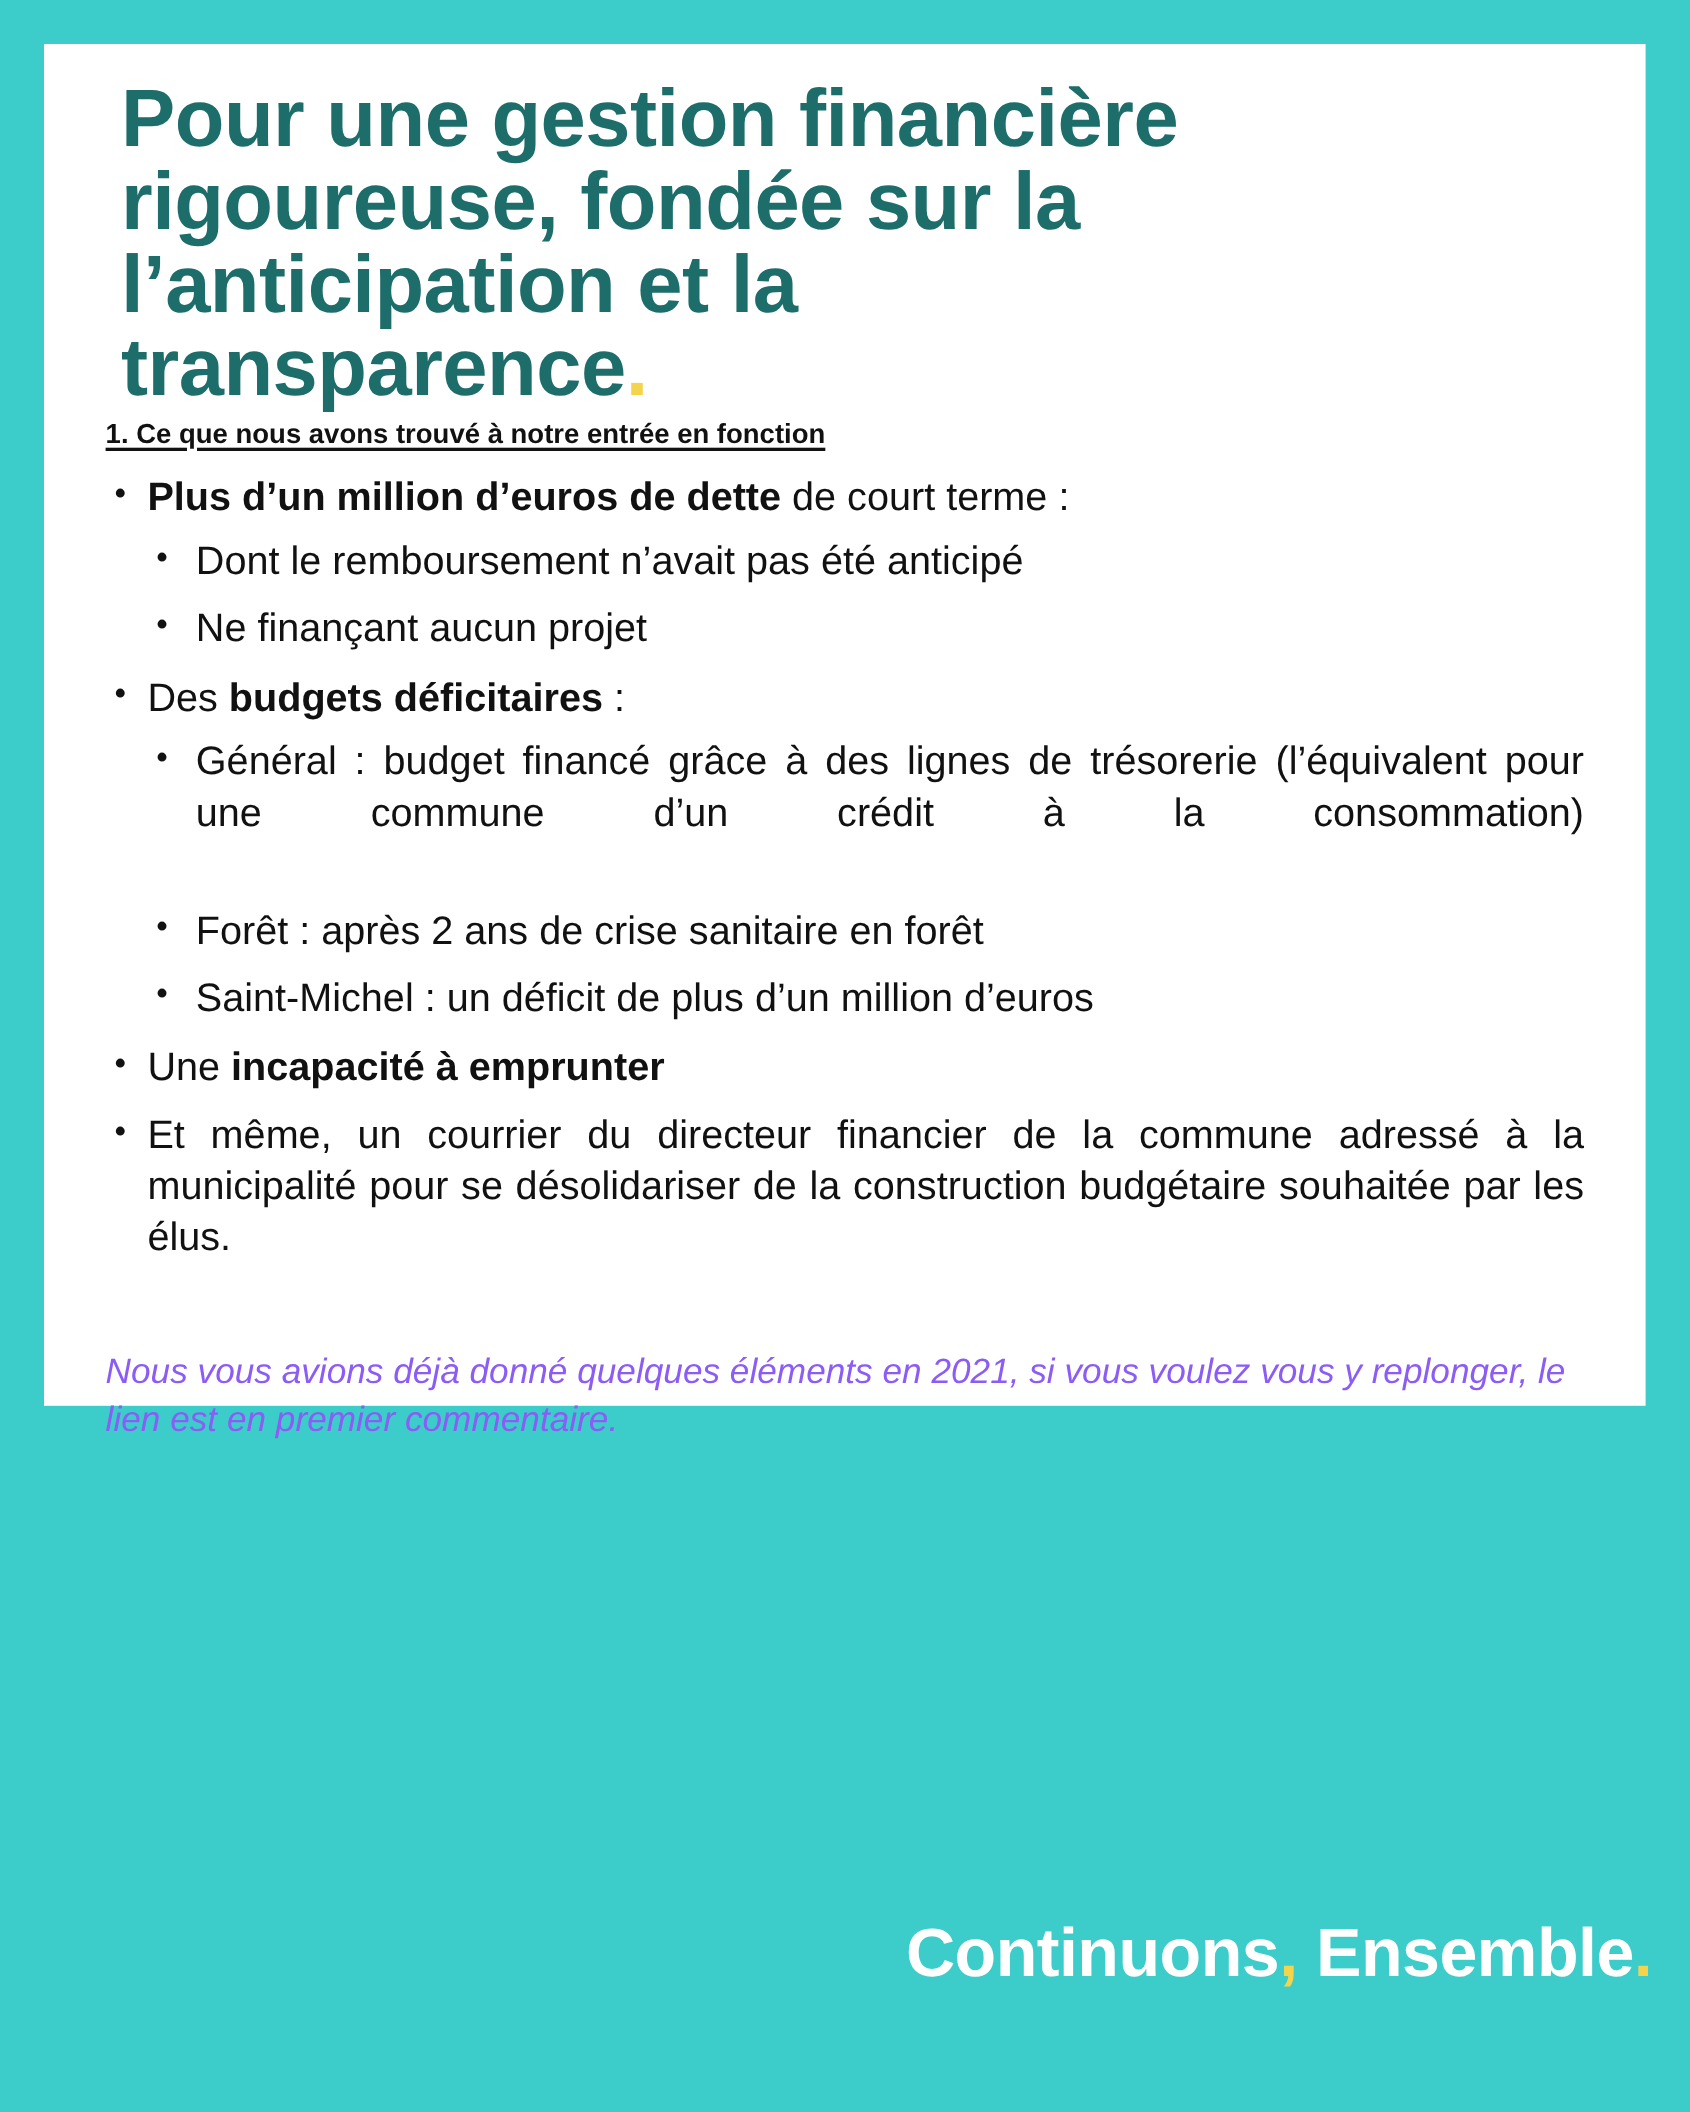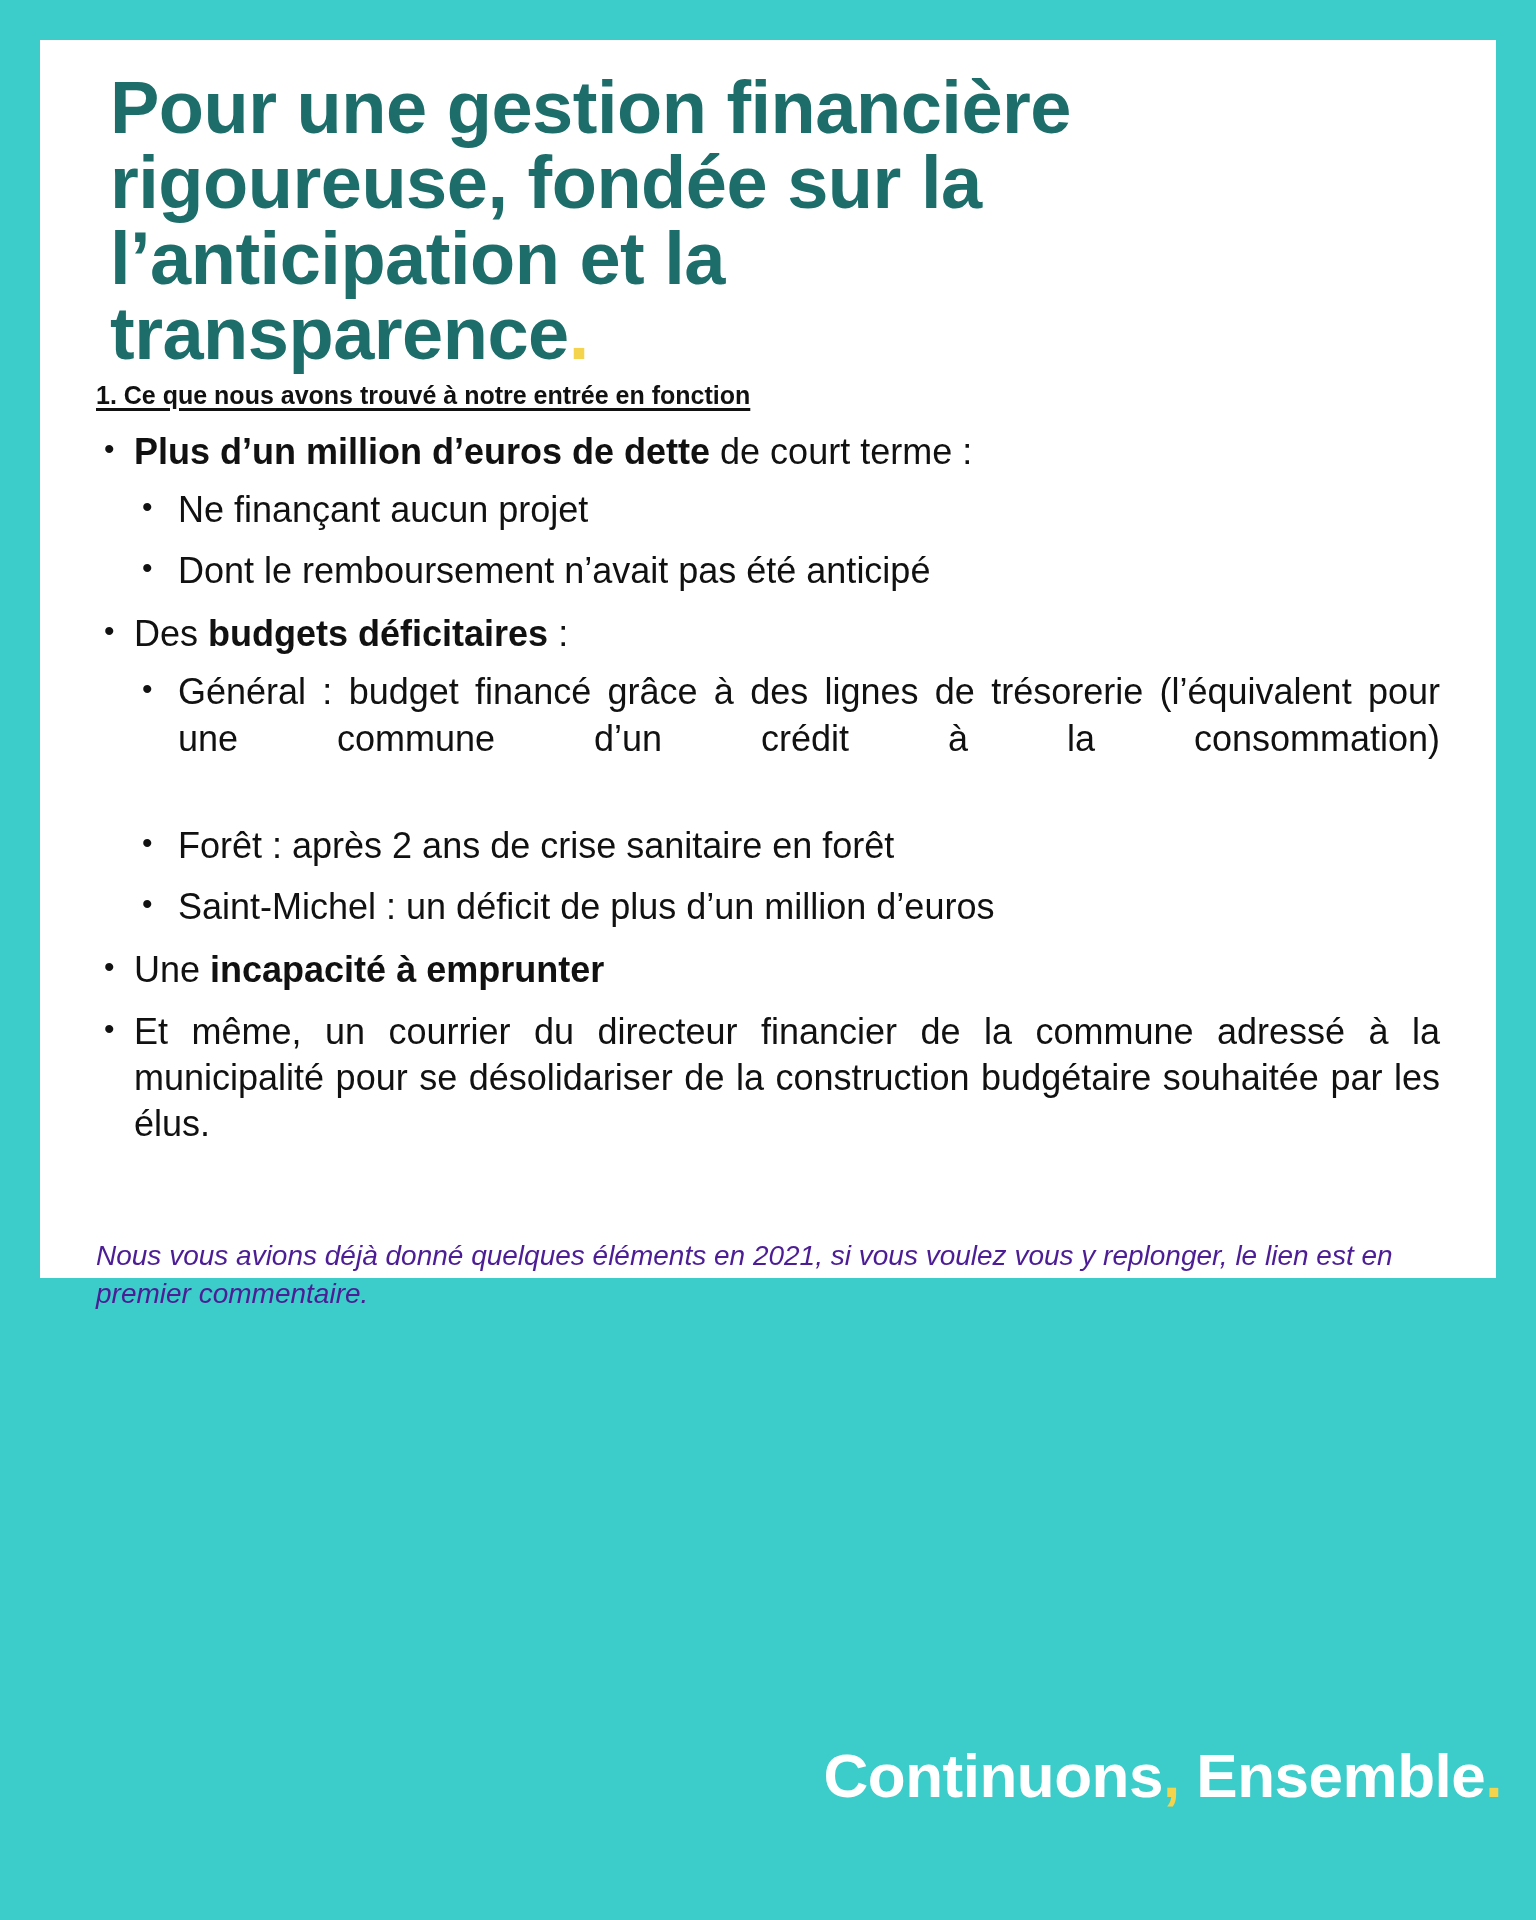--- a/index.html
+++ b/index.html
@@ -107,25 +107,25 @@
     content: "";
     display: inline-block;
     width: 100%;
   }
   .b { font-weight: bold; }
 
   .li-text { display: inline; }
 
   
   .footnote {
-    margin-top: 44px;
-    font-size: 28px;
+    margin-top: 32px;
+    font-size: 32px;
     font-style: italic;
     line-height: 1.36;
-    color: #4c1d95;
+    color: #8b5cf6;
     max-width: 1340px;
   }
 
   
   .footer {
     position: absolute;
     left: 10px;
     top: 1740px;
     width: 1536px;
     text-align: right;
@@ -145,22 +145,22 @@
 
   <h1 class="title"><span>Pour une gestion financière rigoureuse, fondée sur la l’anticipation et la transparence</span><span class="dot">.</span></h1>
 
   <h2 class="section-heading"><span class="u">1. Ce que nous avons trouvé à notre entrée en fonction</span></h2>
 
   <ul class="lvl1">
 
     <li>
       <span class="li-text b">Plus d’un million d’euros de dette</span><span class="li-text"> de court terme :</span>
       <ul class="lvl2">
+        <li><span>Dont le remboursement n’avait pas été anticipé</span></li>
         <li><span>Ne finançant aucun projet</span></li>
-        <li><span>Dont le remboursement n’avait pas été anticipé</span></li>
       </ul>
     </li>
 
     <li>
       <span class="li-text">Des </span><span class="li-text b">budgets déficitaires</span><span class="li-text"> :</span>
       <ul class="lvl2">
         <li class="justified"><span>Général : budget financé grâce à des lignes de trésorerie (l’équivalent pour une commune d’un crédit à la consommation)</span></li>
         <li><span>Forêt : après 2 ans de crise sanitaire en forêt</span></li>
         <li><span>Saint-Michel : un déficit de plus d’un million d’euros</span></li>
       </ul>

